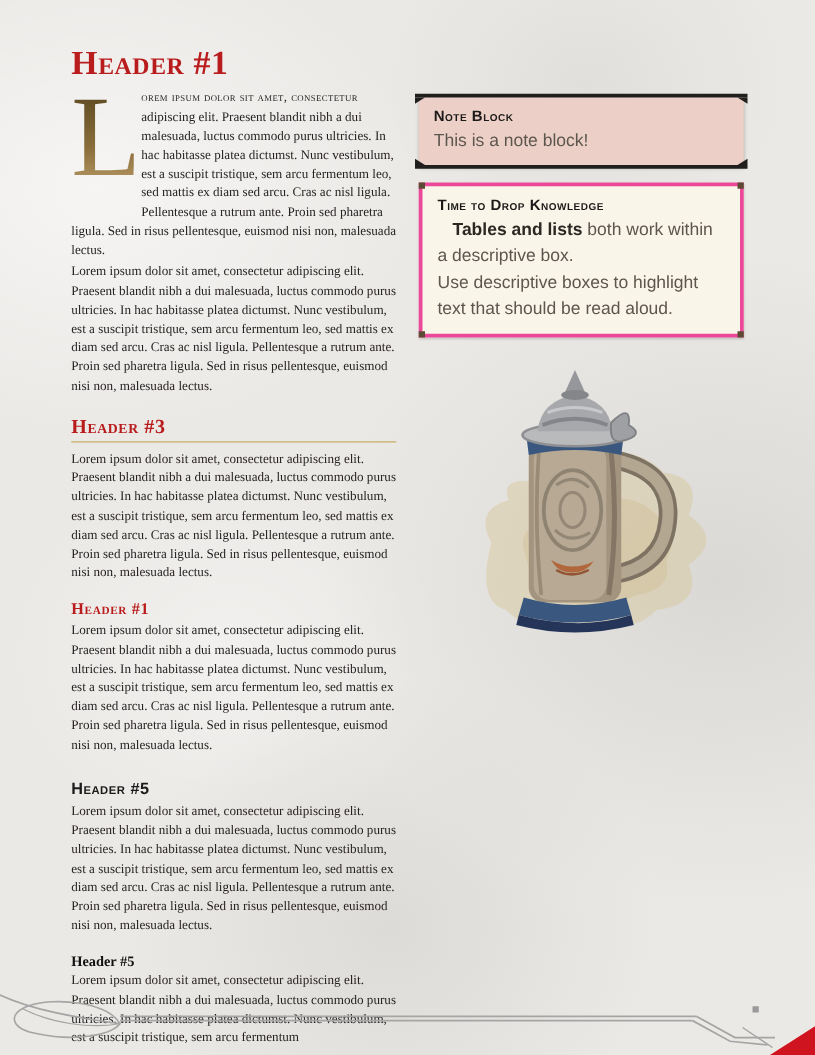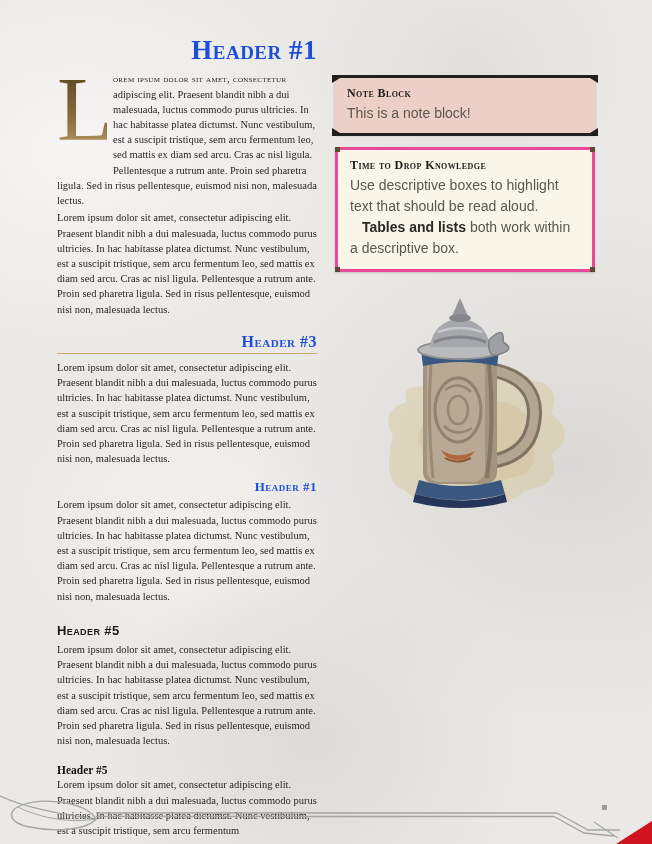--- a/index.html
+++ b/index.html
@@ -12,21 +12,21 @@
       radial-gradient(ellipse 340px 320px at 48% 88%, rgba(188,186,180,.30), transparent 62%),
       radial-gradient(ellipse 260px 220px at 72% 8%, rgba(198,196,190,.26), transparent 62%),
       radial-gradient(ellipse 300px 260px at 28% 62%, rgba(255,255,255,.35), transparent 60%);
     font-family:"Liberation Serif", serif;
     color:#231f20;
   }
   .page{display:flex;gap:18px;padding:36px 57px 0 57px;}
   .col{width:260px;}
   .col-right{padding-top:33px;}
 
-  h1,h2,h3,h4{font-family:"Liberation Serif", serif;color:#1d4ed8;font-variant:small-caps;font-weight:bold;margin:0;letter-spacing:.5px;text-align:right;}
+  h1,h2,h3,h4{font-family:"Liberation Serif", serif;color:#b91c1c;font-variant:small-caps;font-weight:bold;margin:0;letter-spacing:.5px;}
   h1{font-size:27px;line-height:1.05;margin-bottom:7px;}
   h2{font-size:20px;margin-top:13px;margin-bottom:3px;}
   h3{font-size:16px;margin-top:16px;margin-bottom:6px;border-bottom:1.5px solid #c9ad6a;padding-bottom:2px;}
   h4{font-size:13px;margin-top:13px;margin-bottom:2px;}
   h5{font-family:"Liberation Sans", sans-serif;color:#1a1a1a;font-variant:small-caps;font-weight:700;font-size:13px;margin:19px 0 4px 0;letter-spacing:.4px;}
   h6{font-family:"Liberation Serif", serif;color:#111;font-size:11.5px;font-weight:bold;margin:16px 0 1px 0;}
 
   p.body{font-size:10.5px;line-height:1.45;margin:0 0 2px 0;}
   .sc{font-variant:small-caps;letter-spacing:.3px;text-align:right;}
 
@@ -40,21 +40,21 @@
   
   .note{position:relative;background:#ecd0c7;margin:9px 0 14px 0;padding:8px 12px 9px 12px;
         box-shadow:0 2px 3px rgba(0,0,0,.25);}
   .note-bar{position:absolute;left:-3px;right:-3px;height:3px;background:#211f1e;}
   .note-bar.top{top:-3px;}
   .note-bar.bottom{bottom:-3px;}
   .note-bar.top::before{content:'';position:absolute;left:0;top:3px;width:0;height:0;border-top:5px solid #211f1e;border-right:8px solid transparent;}
   .note-bar.top::after{content:'';position:absolute;right:0;top:3px;width:0;height:0;border-top:5px solid #211f1e;border-left:8px solid transparent;}
   .note-bar.bottom::before{content:'';position:absolute;left:0;bottom:3px;width:0;height:0;border-bottom:5px solid #211f1e;border-right:8px solid transparent;}
   .note-bar.bottom::after{content:'';position:absolute;right:0;bottom:3px;width:0;height:0;border-bottom:5px solid #211f1e;border-left:8px solid transparent;}
-  .box-title{font-family:Liberation Serif, serif;font-variant:small-caps;font-weight:700;font-size:12px;color:#1c1a18;letter-spacing:.4px;margin:0 0 2px 0;}
+  .box-title{font-family:Liberation Sans, sans-serif;font-variant:small-caps;font-weight:700;font-size:12px;color:#1c1a18;letter-spacing:.4px;margin:0 0 2px 0;}
   .box-text{font-family:"Liberation Sans", sans-serif;font-size:14px;color:#5d564e;line-height:1.5;margin:0;}
 
   
   .desc{position:relative;background:#f9f5e9;border:3px solid #ec4899;padding:8px 12px 10px 12px;margin:0 0 0 0;
         box-shadow:0 1px 2px rgba(0,0,0,.18);}
   .desc .dot{position:absolute;width:5px;height:5px;background:#5d4a33;}
   .dot.tl{top:-3px;left:-3px;} .dot.tr{top:-3px;right:-3px;}
   .dot.bl{bottom:-3px;left:-3px;} .dot.br{bottom:-3px;right:-3px;}
   .desc .indent{text-indent:12px;}
   .desc b{color:#2b2824;}
@@ -97,22 +97,22 @@
       <p class="box-text">This is a note block!</p>
       <div class="note-bar bottom"></div>
     </div>
 
     <div class="desc">
       <span class="dot tl"></span>
       <span class="dot tr"></span>
       <span class="dot bl"></span>
       <span class="dot br"></span>
       <p class="box-title">Time to Drop Knowledge</p>
+      <p class="box-text indent"><b>Tables and lists</b><span> both work within a descriptive box.</span></p>
       <p class="box-text">Use descriptive boxes to highlight text that should be read aloud.</p>
-      <p class="box-text indent"><b>Tables and lists</b><span> both work within a descriptive box.</span></p>
     </div>
 
     <div class="illus">
       <svg width="248" height="218" viewBox="0 0 248 218">
 
         <path d="M52,138 Q38,112 66,104 Q58,84 92,90 Q88,64 126,74 Q164,56 190,82 Q222,86 210,116 Q238,136 210,156 Q222,188 184,192 Q166,212 126,202 Q84,214 64,192 Q40,186 52,138 Z" fill="#d8c79e" opacity="0.5"></path>
         <path d="M80,150 Q70,126 98,120 Q96,100 130,106 Q166,96 184,116 Q204,130 192,152 Q198,176 168,180 Q140,196 112,186 Q86,188 80,150 Z" fill="#cdb98c" opacity="0.35"></path>
 
         <path d="M152,72 Q198,82 193,122 Q189,158 148,164" fill="none" stroke="#7e7262" stroke-width="15" stroke-linecap="round"></path>
         <path d="M152,72 Q198,82 193,122 Q189,158 148,164" fill="none" stroke="#b3a792" stroke-width="9" stroke-linecap="round"></path>

